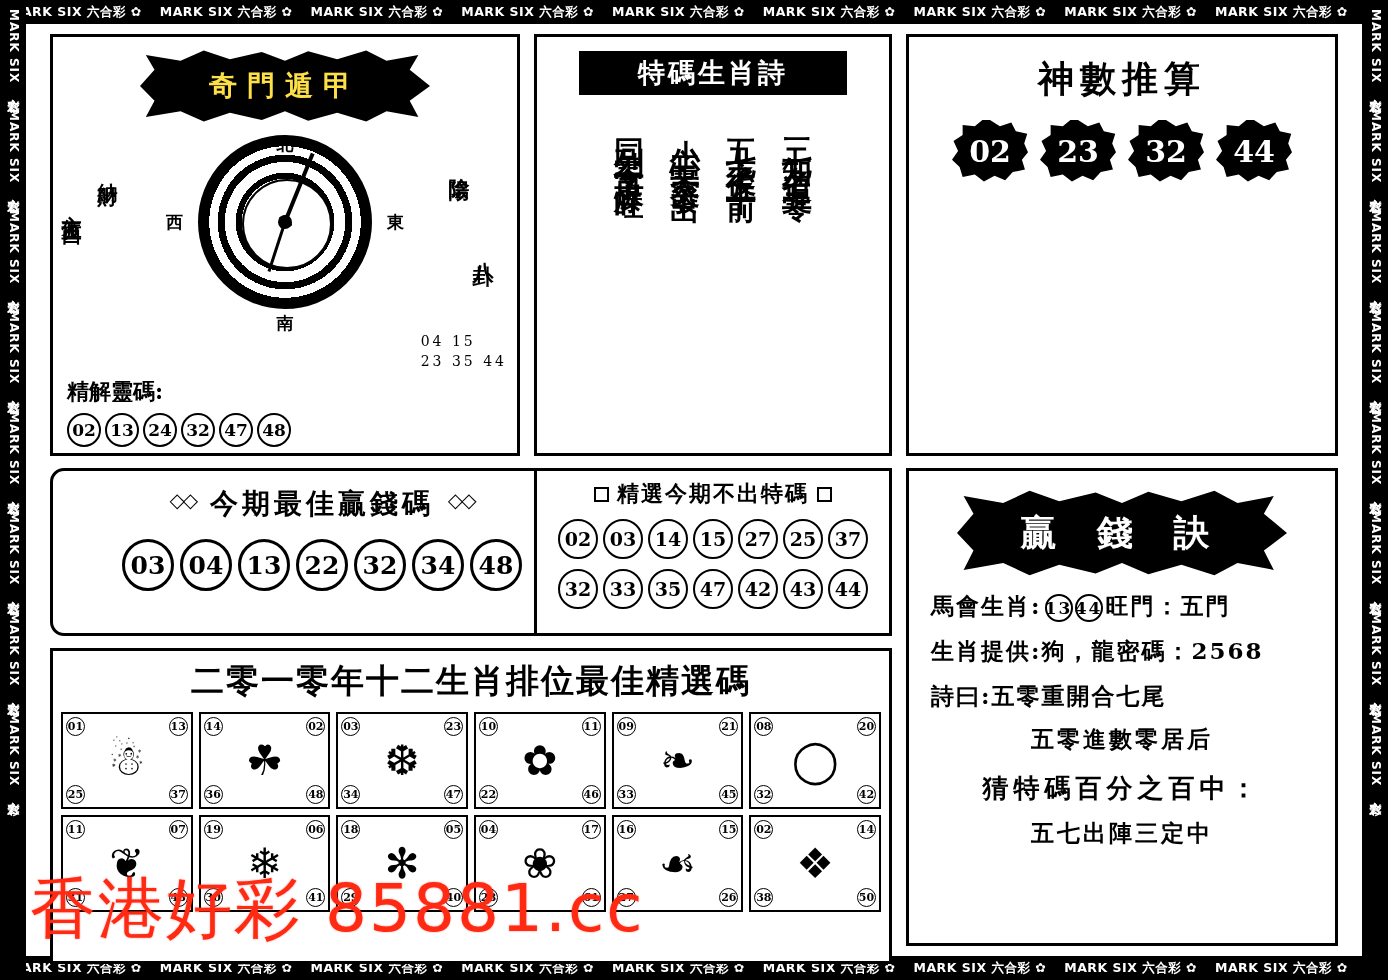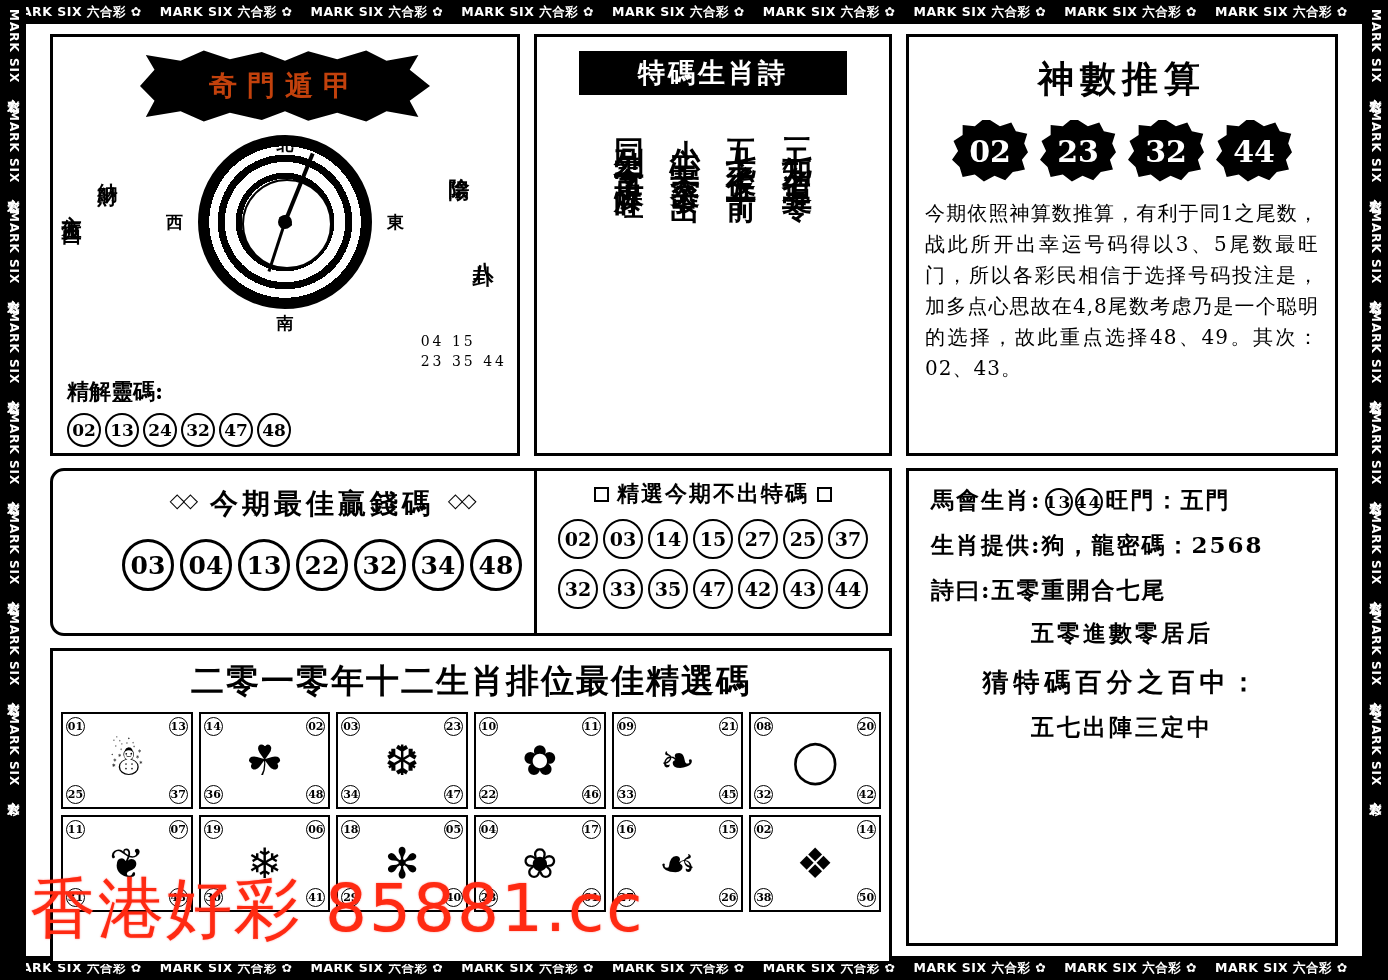--- a/index.html
+++ b/index.html
@@ -23,21 +23,21 @@
 
   
   .page{position:absolute;left:26px;top:24px;width:1336px;height:932px;}
 
   .panel{position:absolute;border:3px solid #000;background:#fff;box-sizing:border-box;}
 
   
   #panelA{left:24px;top:10px;width:470px;height:422px;}
   .starburst{
     position:relative;width:290px;height:74px;margin:12px auto 0;
-    background:#000;color:#c2410c;display:flex;align-items:center;justify-content:center;
+    background:#000;color:#fde047;display:flex;align-items:center;justify-content:center;
     clip-path:polygon(0% 50%,5% 28%,2% 8%,14% 16%,22% 2%,31% 14%,42% 4%,50% 16%,58% 3%,68% 14%,78% 2%,85% 16%,96% 8%,93% 28%,100% 50%,93% 70%,96% 92%,85% 84%,78% 98%,68% 86%,58% 97%,50% 84%,42% 96%,31% 86%,22% 98%,14% 84%,2% 92%,5% 70%);
   }
   .starburst-txt{font-family:"DejaVu Serif","Liberation Serif",serif;font-size:28px;font-weight:bold;letter-spacing:10px;}
   .compass-wrap{position:relative;height:215px;margin-top:4px;}
   .compass{position:absolute;left:50%;top:8px;transform:translateX(-50%);width:170px;height:170px;border-radius:50%;
     background:
       radial-gradient(circle at 50% 50%, #ffffff 0 36%, #000 36% 41%, #ffffff 41% 50%, #000 50% 56%, #ffffff 56% 63%, #000 63% 78%, #ffffff 78% 84%, #000 84% 100%);
     border:2px solid #000;}
   .compass:before{
     content:"";position:absolute;left:50%;top:50%;width:86px;height:86px;margin:-43px 0 0 -43px;border-radius:50%;
@@ -255,21 +255,20 @@
         <div class="flower">
           <span>23</span>
         </div>
         <div class="flower">
           <span>32</span>
         </div>
         <div class="flower">
           <span>44</span>
         </div>
       </div>
-    <div class="textC">今期依照神算数推算，有利于同1之尾数，战此所开出幸运号码得以3、5尾数最旺门，所以各彩民相信于选择号码投注是，加多点心思故在4,8尾数考虑乃是一个聪明的选择，故此重点选择48、49。其次：02、43。</div>
   </div>
 
   <div class="panel" id="panelD">
     <div class="titleD">
       <span class="diamonds">◇◇</span>
       <span>今期最佳贏錢碼</span>
       <span class="diamonds">◇◇</span>
     </div>
     <div class="ballsD" id="dBalls">
         <div class="ballD">03</div>
@@ -392,20 +391,23 @@
           <div class="zart">❖</div>
           <div class="znum tl">02</div>
           <div class="znum tr">14</div>
           <div class="znum bl">38</div>
           <div class="znum br">50</div>
         </div>
       </div>
   </div>
 
   <div class="panel" id="panelG">
+    <div class="starburstG">
+      <span>贏 錢 訣</span>
+    </div>
     <div class="gline">
       <span>馬會生肖:</span>
       <span id="gBalls"><span class="gball">13</span><span class="gball">44</span></span>
       <span>旺門：五門</span>
     </div>
     <div class="gline">生肖提供:狗，龍密碼：2568</div>
     <div class="gline">詩曰:五零重開合七尾</div>
     <div class="gcenter small">五零進數零居后</div>
     <div class="gcenter">猜特碼百分之百中：</div>
     <div class="gcenter small">五七出陣三定中</div>

